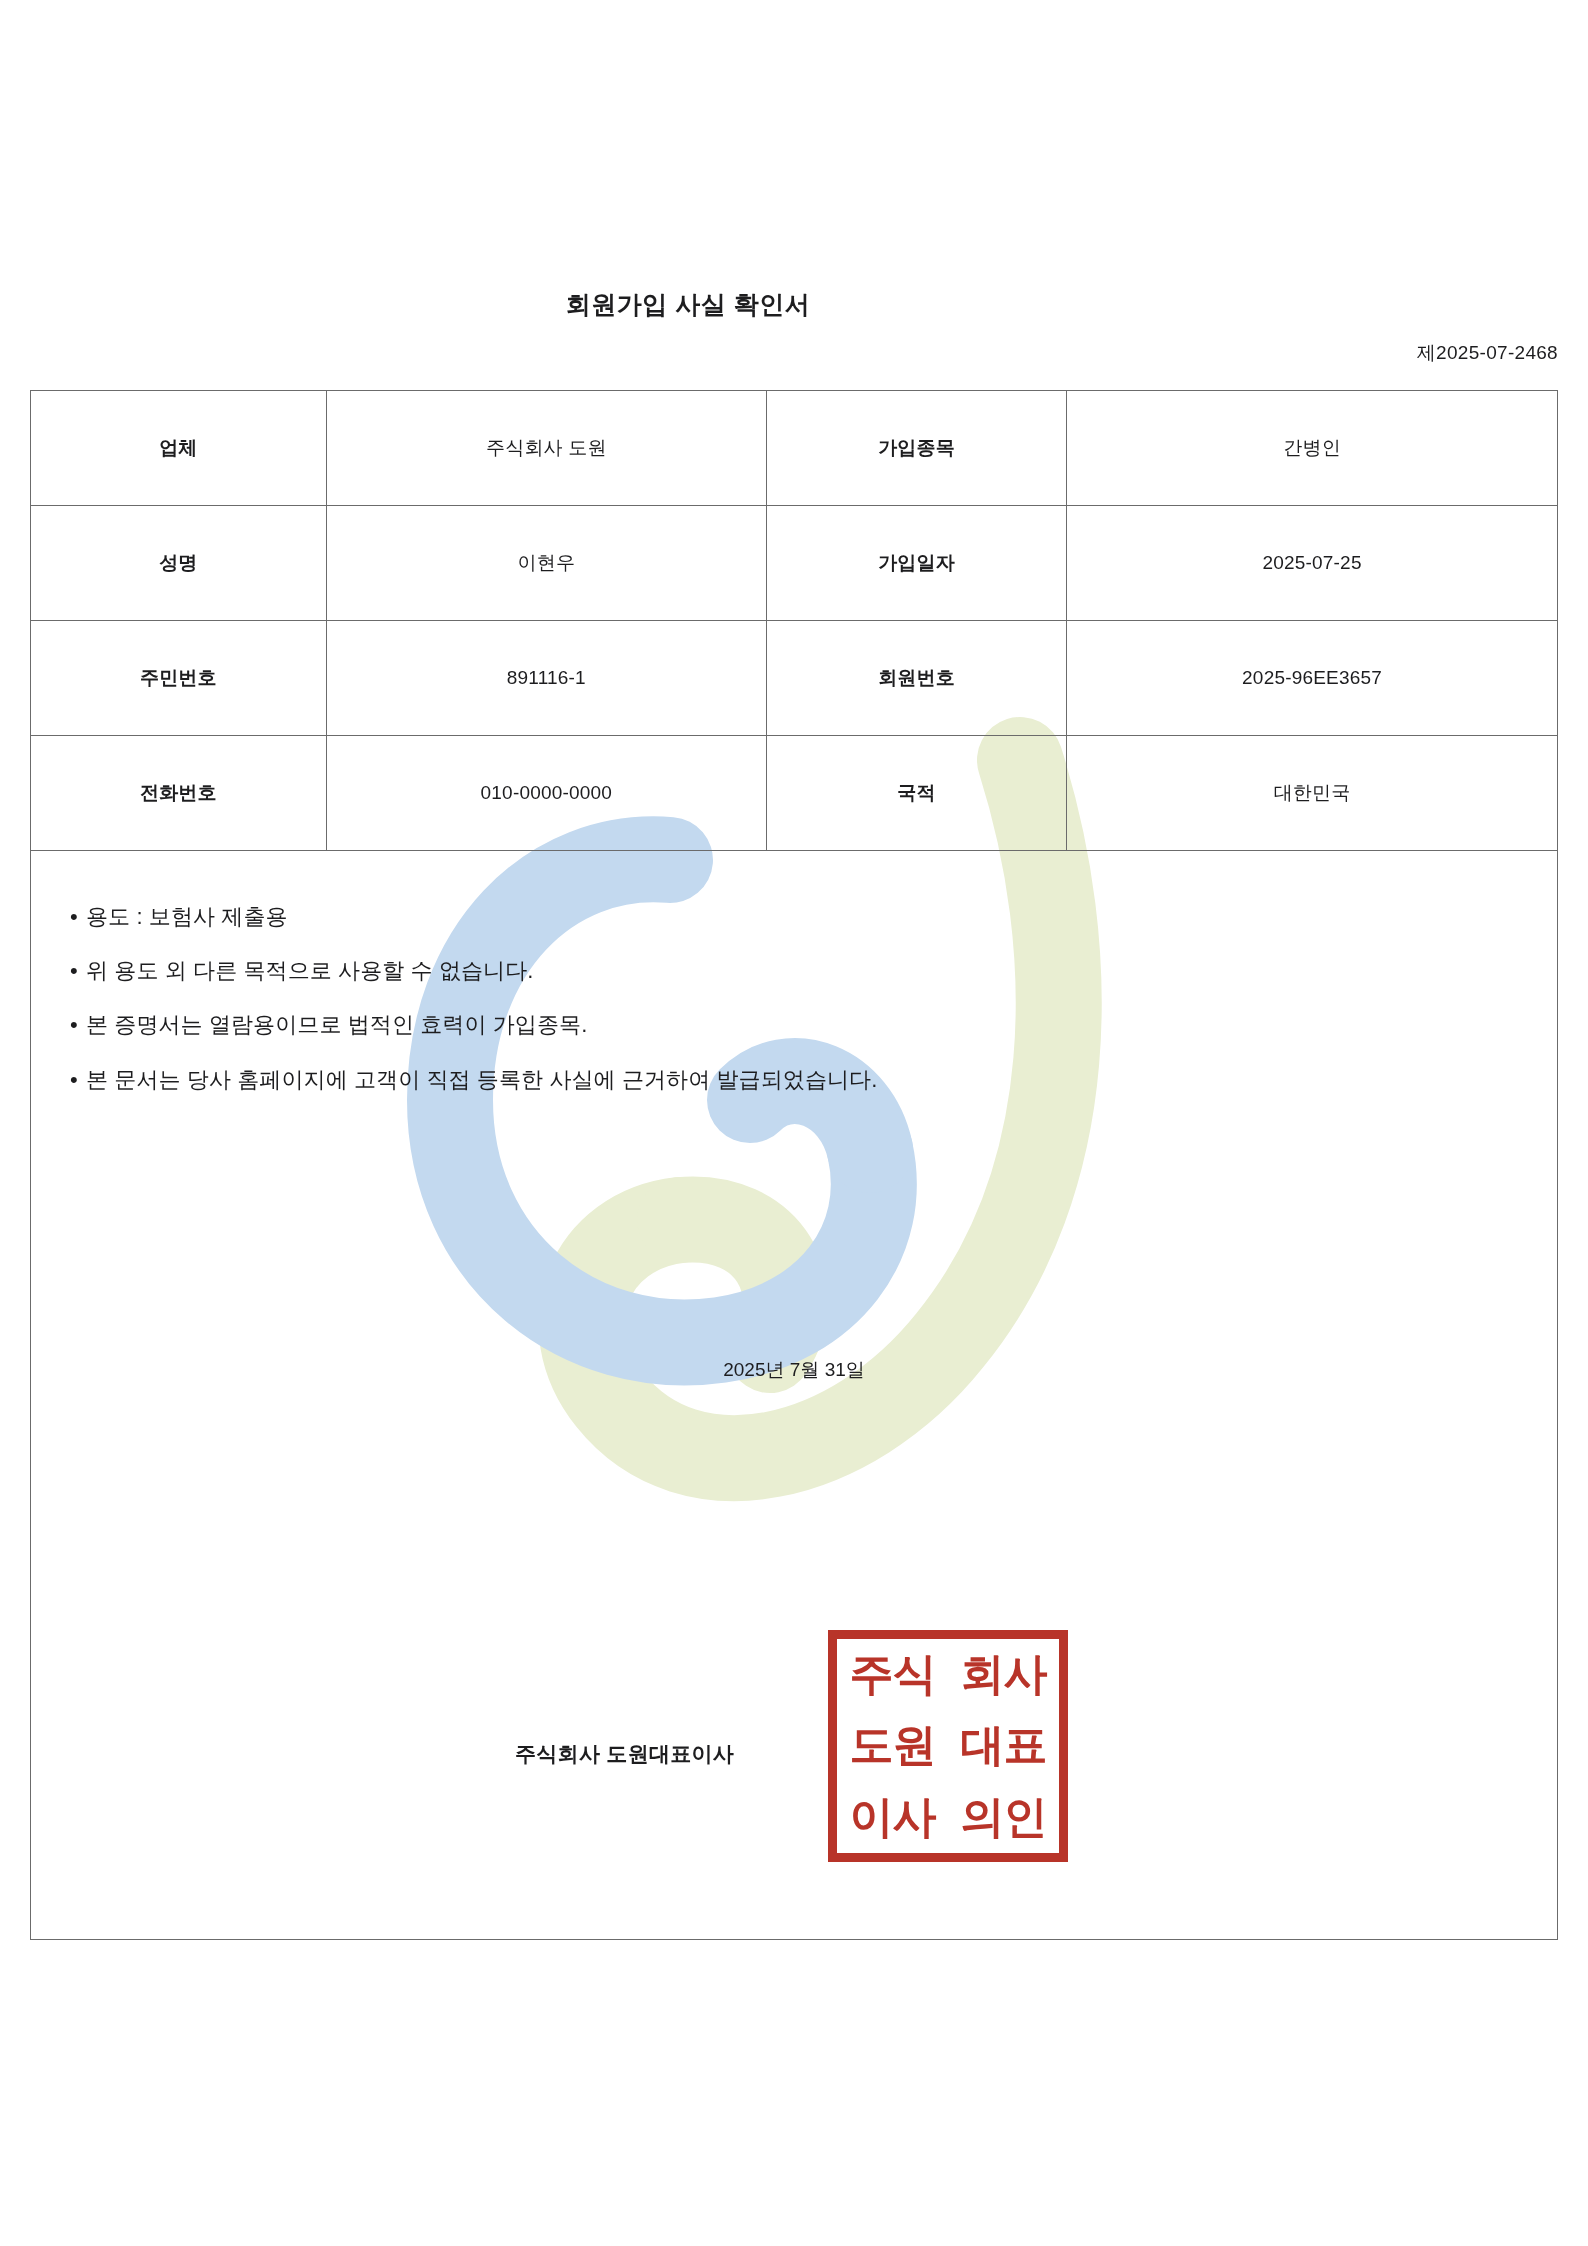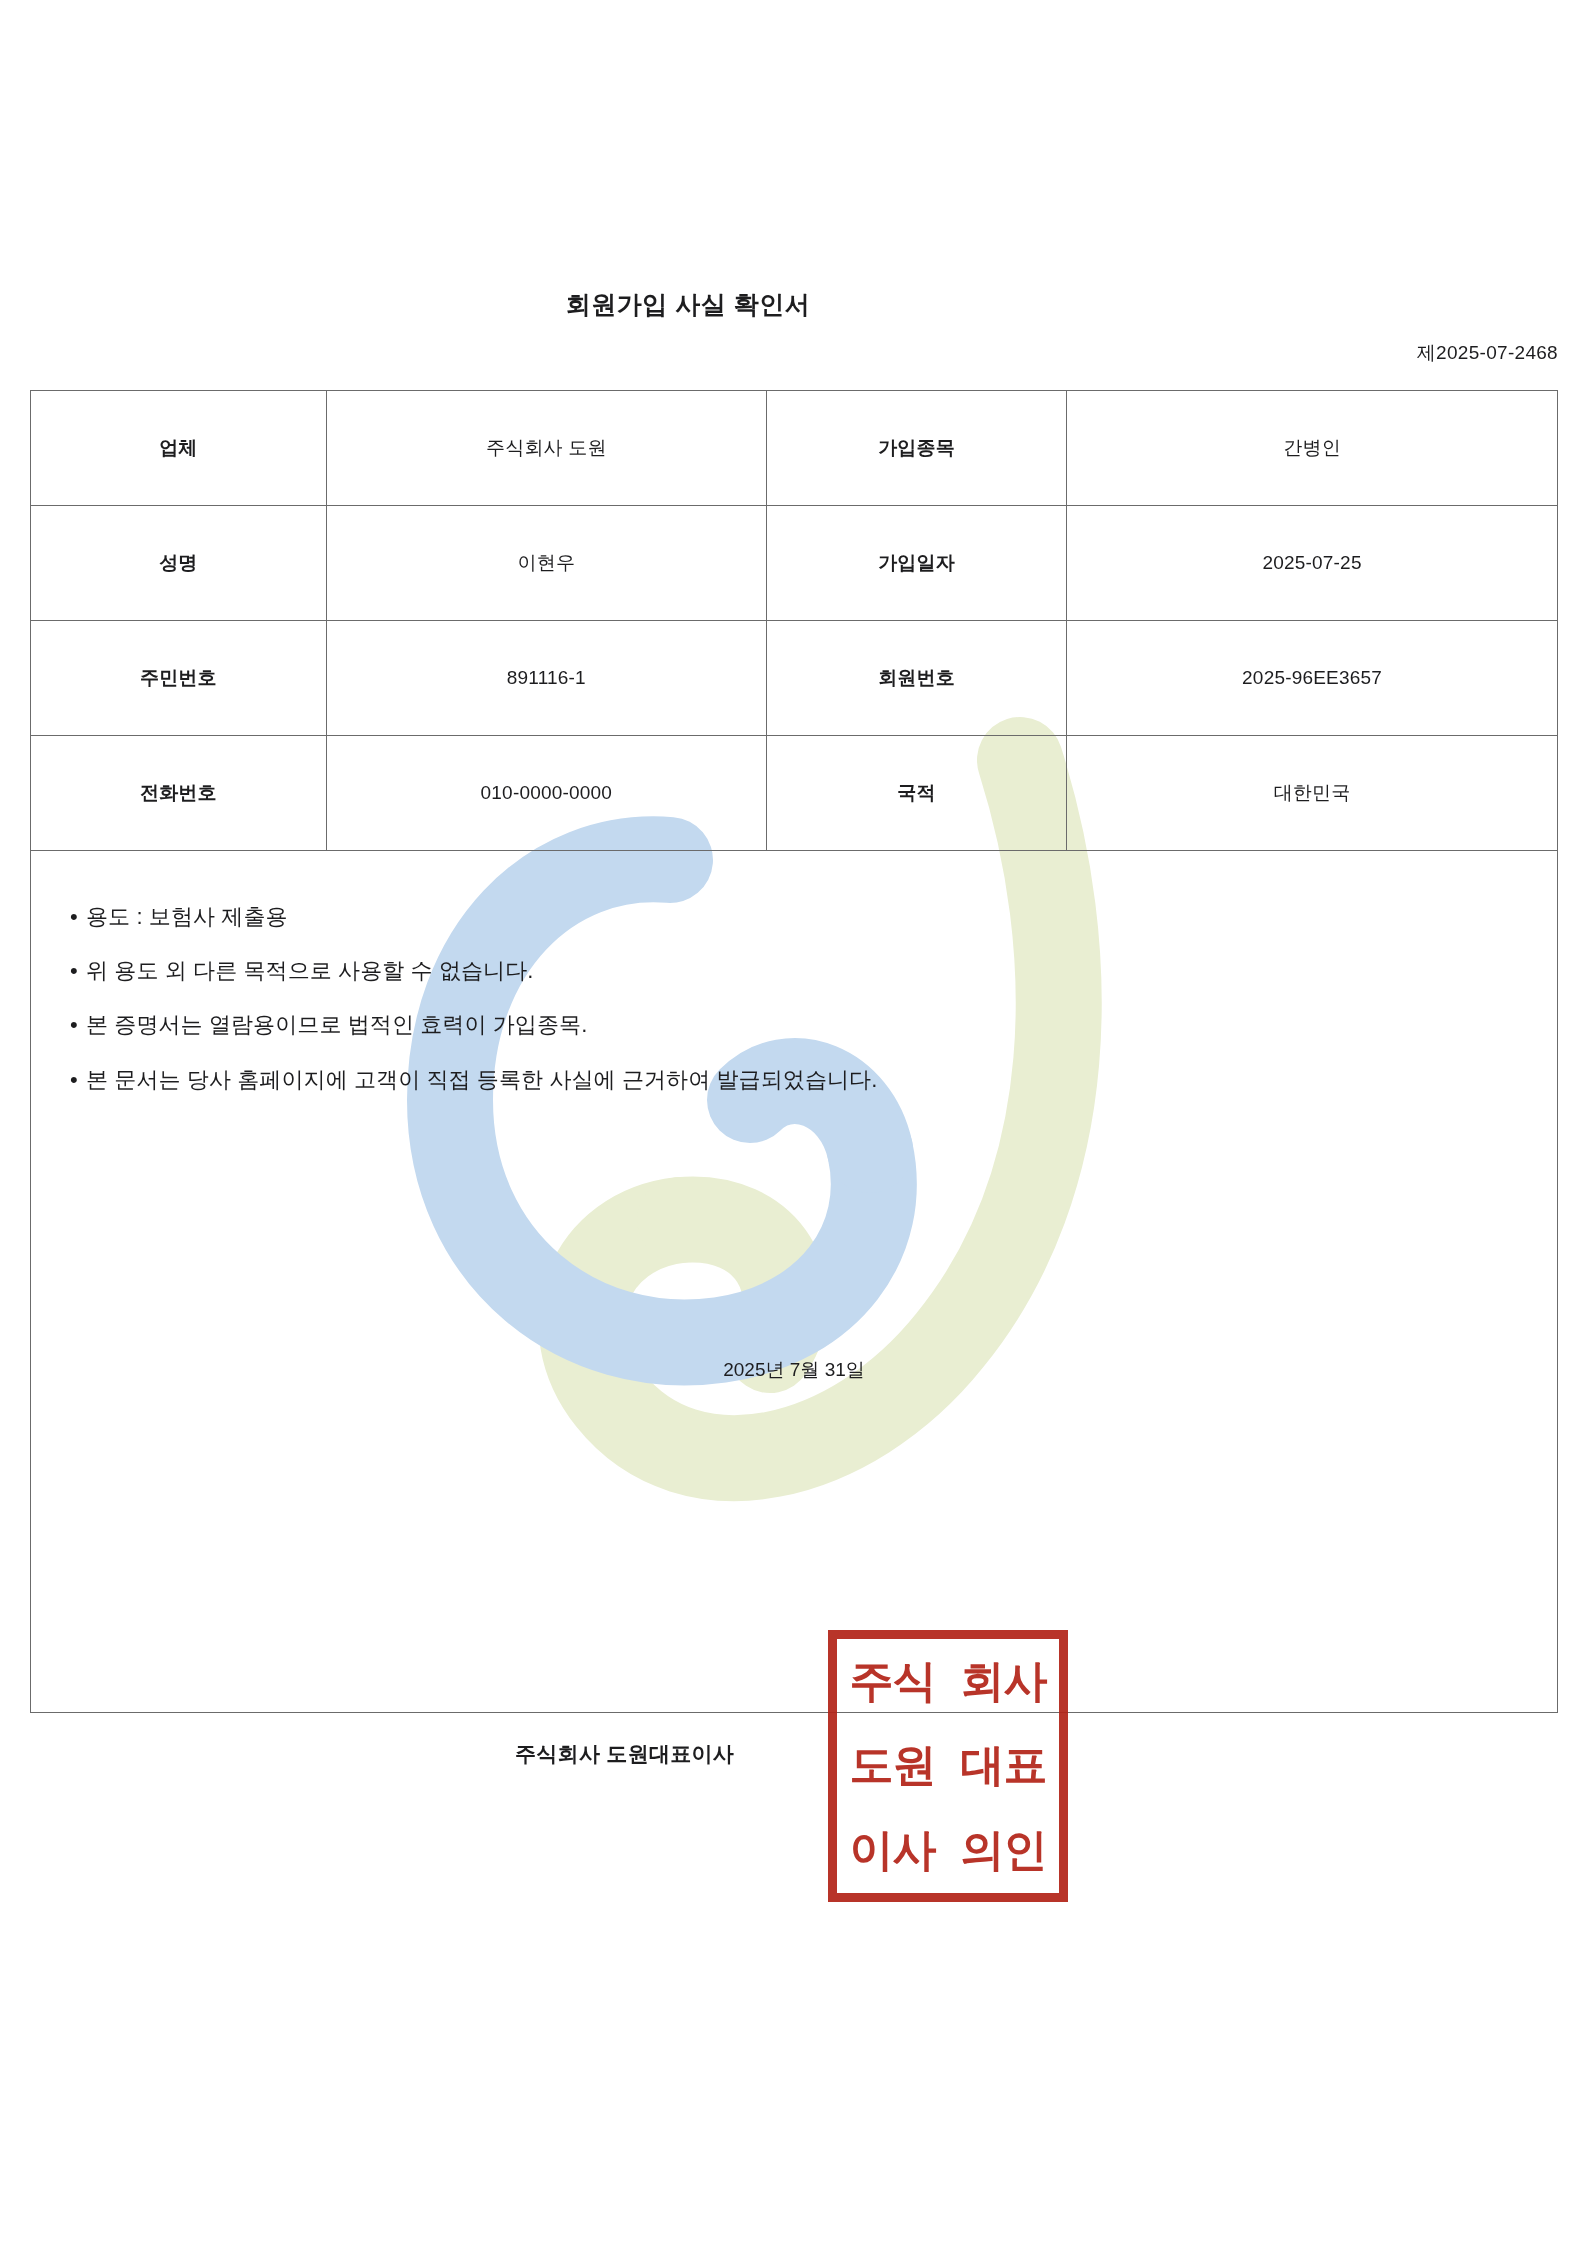--- a/index.html
+++ b/index.html
@@ -55,21 +55,21 @@
     letter-spacing: 0.3px;
     z-index: 3;
   }
 
   
   .frame {
     position: absolute;
     left: 30px;
     top: 390px;
     width: 1528px;
-    height: 1323px;
+    height: 1550px;
     border: 1.5px solid #6b6b6b;
     box-sizing: border-box;
     z-index: 2;
   }
 
   table.info {
     width: 100%;
     border-collapse: collapse;
     table-layout: fixed;
     background: transparent;
@@ -139,21 +139,21 @@
   }
   .signature .title-part {
   }
 
   
   .seal {
     position: absolute;
     left: 828px;
     top: 1630px;
     width: 240px;
-    height: 272px;
+    height: 232px;
     z-index: 5;
   }
   .seal-inner {
     position: absolute;
     inset: 0;
     border: 9px solid #b32317;
     box-sizing: border-box;
     display: grid;
     grid-template-columns: 1fr 1fr;
     grid-template-rows: 1fr 1fr 1fr;

